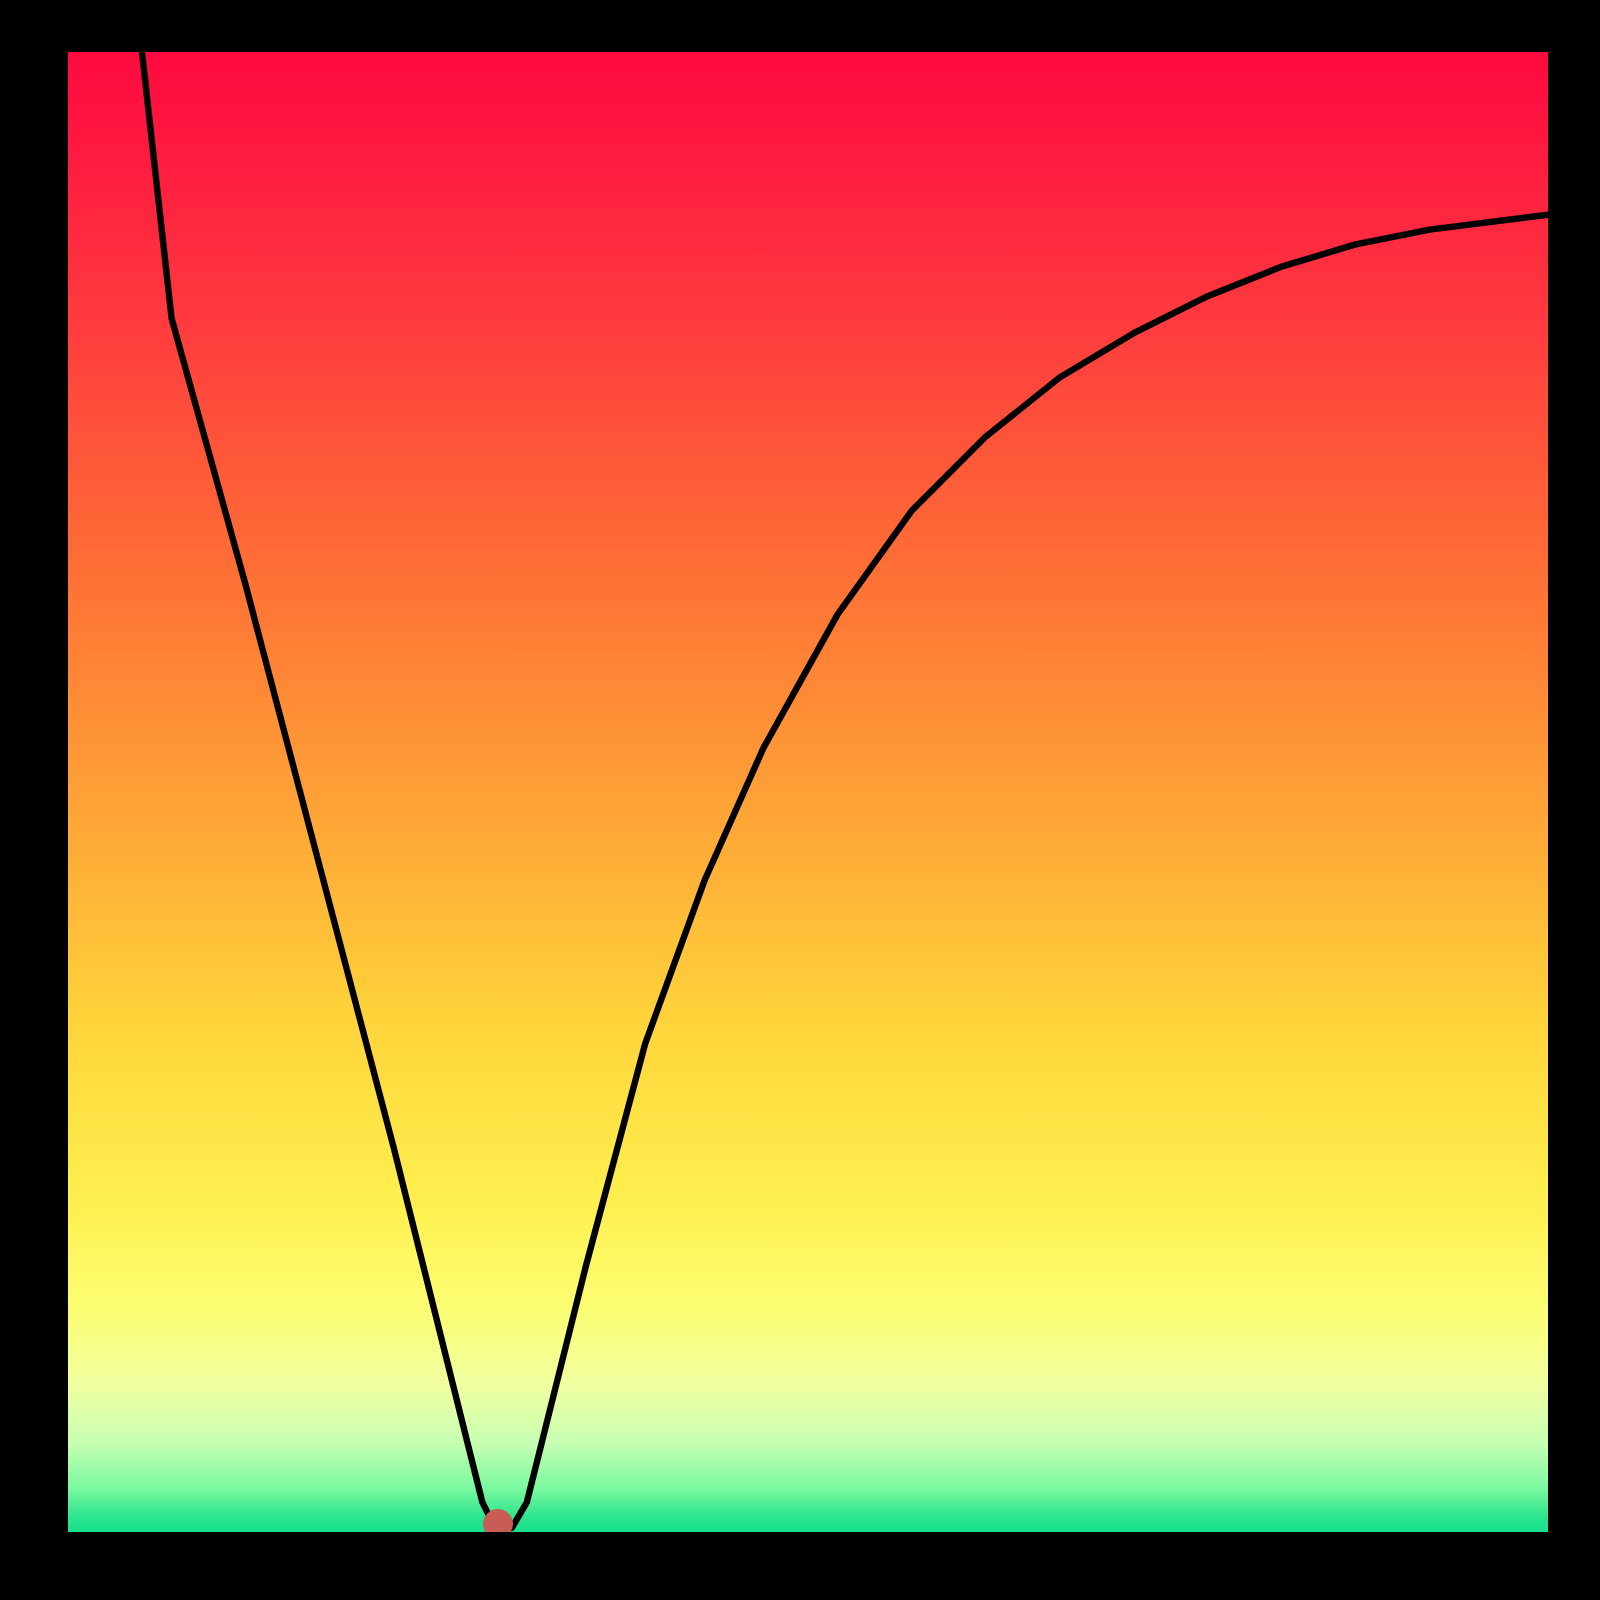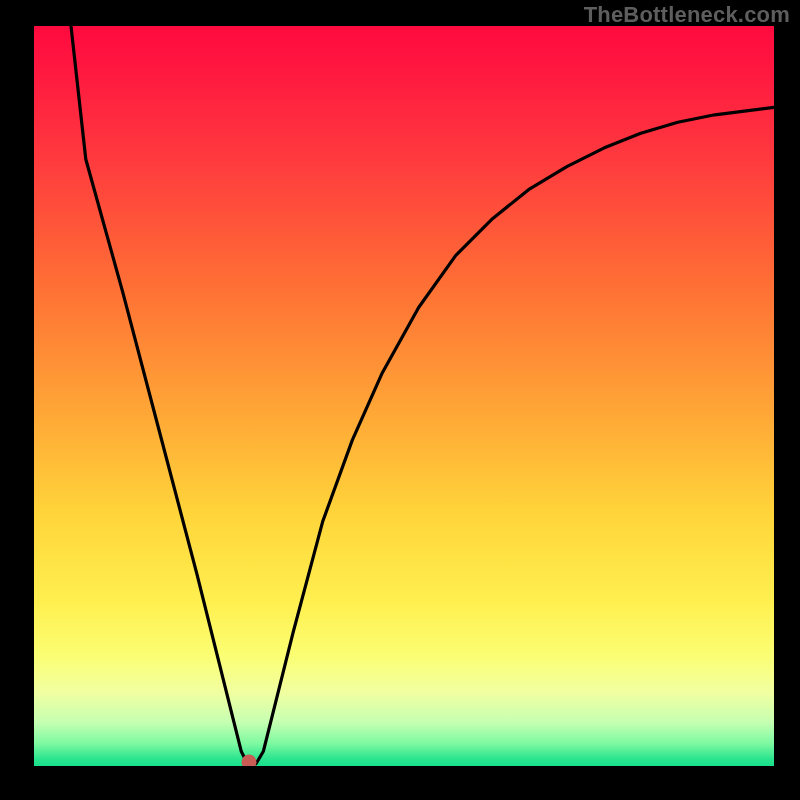--- a/index.html
+++ b/index.html
@@ -68,21 +68,20 @@
     border-radius: 50%;
     background: #c95c55;
     transform: translate(-50%, -50%);
   }
 </style>
 </head>
 <body>
 
 <div class="frame">
 
-  <div class="watermark">TheBottleneck.com</div>
 
   <div class="plot-area">
     <div class="grad"></div>
 
     <svg class="curves" viewBox="0 0 740 740" preserveAspectRatio="none">
       <path fill="none" stroke="#000" stroke-width="3.2" stroke-linejoin="round" stroke-linecap="round" d="M37,0 L51.8,133.2 L88.8,266.4 L125.8,407 L162.8,547.6 L185,636.4 L199.8,695.6 L207.2,725.2 L214.6,740 L222,737.8 L229.4,725.2 L236.8,695.6 L259,606.8 L288.6,495.8 L318.2,414.4 L347.8,347.8 L384.8,281.2 L421.8,229.4 L458.8,192.4 L495.8,162.8 L532.8,140.6 L569.8,122.1 L606.8,107.3 L643.8,96.2 L680.8,88.8 L740,81.4"></path>
     </svg>
 
     <div class="dot" style="left:29%;top:99.5%;"></div>
   </div>

